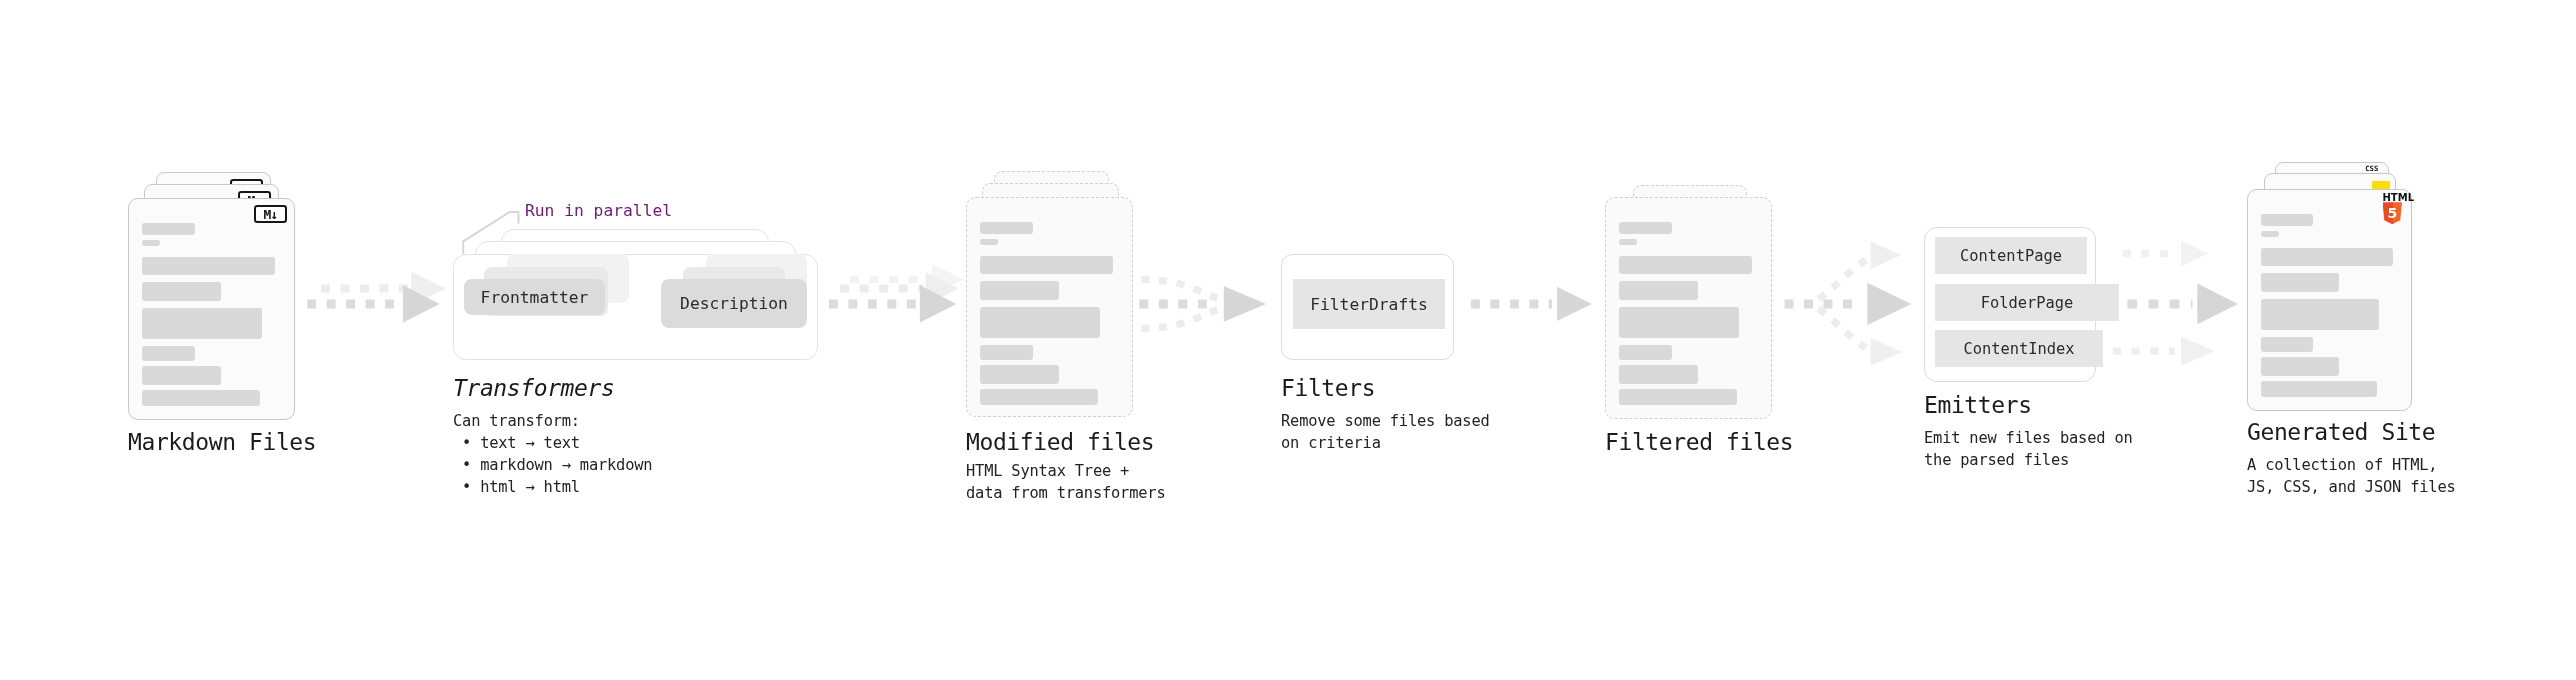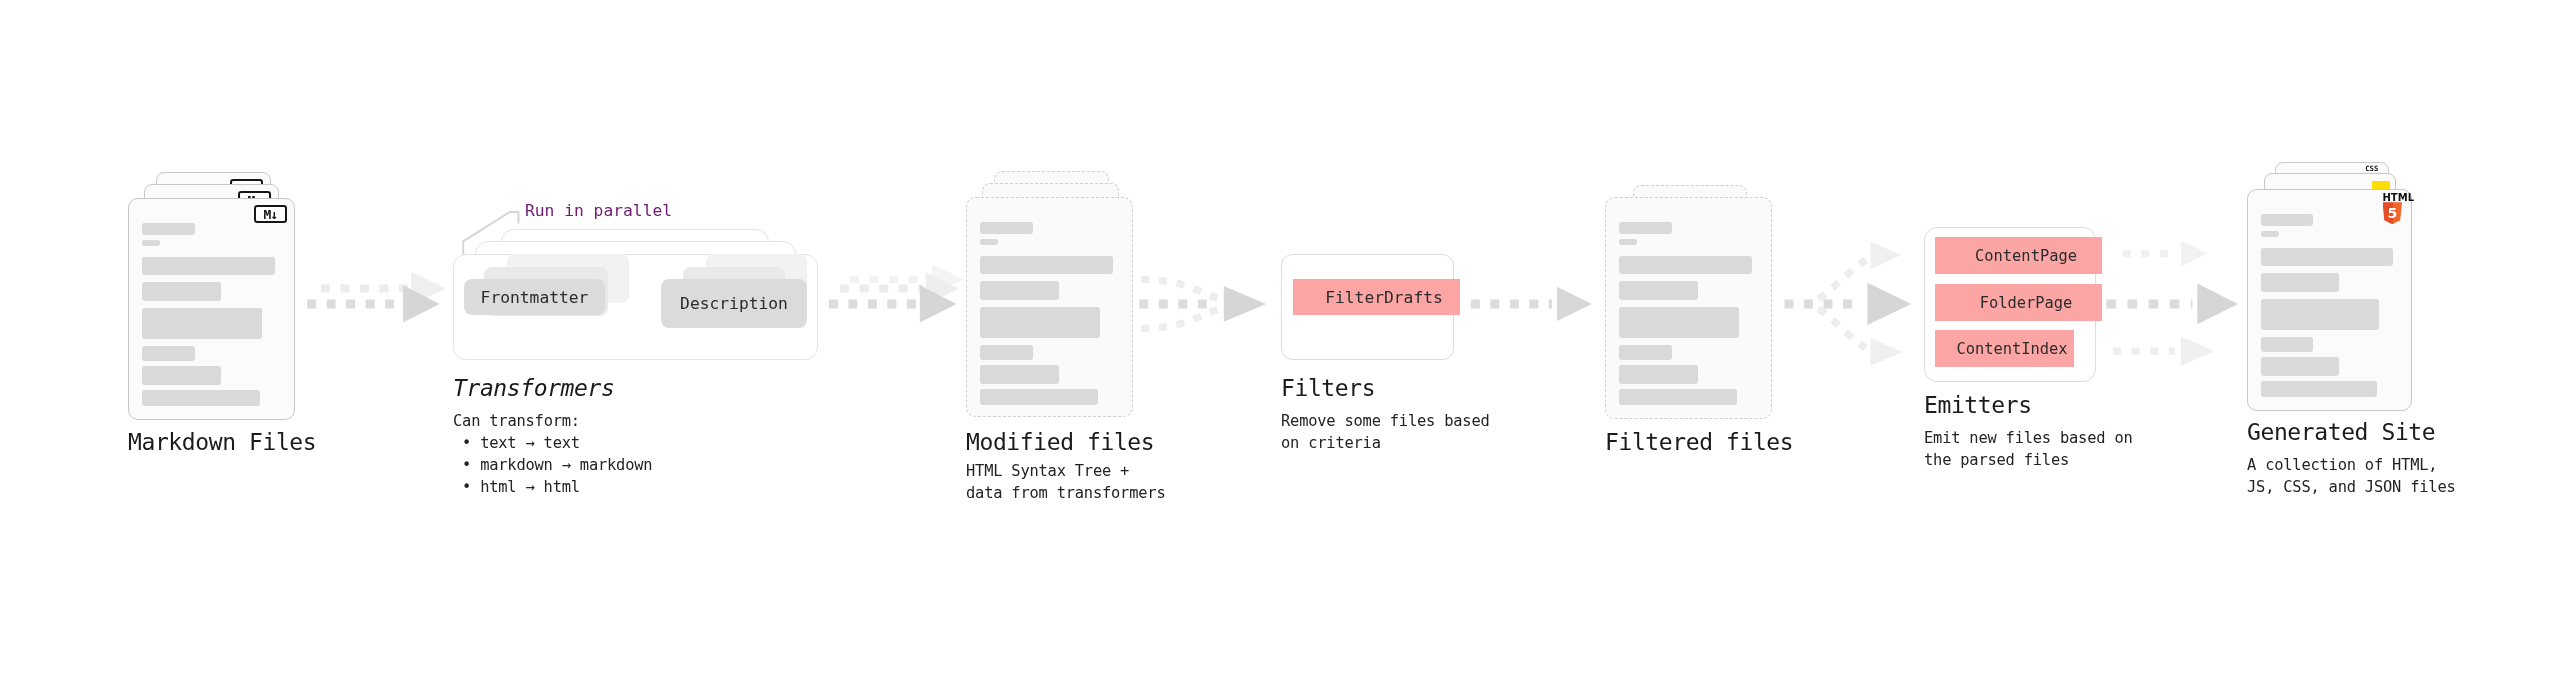--- a/index.html
+++ b/index.html
@@ -38,22 +38,22 @@
                 display:flex;align-items:center;justify-content:center;}
   .html5-shield span{color:#ffffff;font-size:14px;font-weight:bold;line-height:14px;
                      font-family:"DejaVu Sans","Liberation Sans",sans-serif;}
 
   
   .obox{position:absolute;background:#ffffff;border:1.6px solid #e3e3e3;border-radius:13px;box-sizing:border-box;}
   .gbox{position:absolute;background:#dbdbdb;border-radius:8.1px;display:flex;align-items:center;
         justify-content:center;font-size:16.3px;color:#2b2b2b;box-sizing:border-box;}
   .gbox.echo2{background:#e9e9e9;}
   .gbox.echo3{background:#f2f2f2;}
-  .ebox{position:absolute;background:#fca5a5;border-radius:0;display:flex;align-items:center;
-        justify-content:center;font-size:15.4px;color:#2b2b2b;padding-left:15px;}
+  .ebox{position:absolute;background:#e5e5e5;border-radius:0;display:flex;align-items:center;
+        justify-content:center;font-size:15.4px;color:#2b2b2b;}
 
   
   .h{position:absolute;font-size:23px;font-weight:500;color:#1b1b1b;white-space:nowrap;letter-spacing:-0.4px;}
   .desc{position:absolute;font-size:15.4px;color:#232323;line-height:22px;white-space:nowrap;letter-spacing:-0.2px;}
   .desc .indent{padding-left:9px;}
   .annotation{position:absolute;font-size:16.3px;color:#701a75;white-space:nowrap;}
 
   svg{position:absolute;left:0;top:0;}
 </style>
 </head>
@@ -190,21 +190,21 @@
     </div>
     <div class="h" style="left:966px;top:429px;">Modified files</div>
     <div class="desc" style="left:966px;top:460px;">
       <div>HTML Syntax Tree +</div>
       <div>data from transformers</div>
     </div>
   </div>
 
   <div>
     <div class="obox" style="left:1281px;top:254px;width:173px;height:106px;border-radius:11.4px;border-color:#dcdcdc;"></div>
-    <div class="ebox" style="left:1293px;top:279px;width:152px;height:36px;font-size:16.3px;">FilterDrafts</div>
+    <div class="ebox" style="left:1293px;top:279px;width:152px;height:50px;font-size:16.3px;">FilterDrafts</div>
     <div class="h" style="left:1281px;top:375px;">Filters</div>
     <div class="desc" style="left:1281px;top:410px;">
       <div>Remove some files based</div>
       <div>on criteria</div>
     </div>
   </div>
 
   <div>
     <div class="doc back dashed" style="left:1633px;top:185px;width:114px;height:65px;"></div>
     <div class="doc dashed" style="left:1605px;top:197px;width:167px;height:222px;">
@@ -218,22 +218,22 @@
           <div class="bar b7"></div>
           <div class="bar b8"></div>
       </div>
     </div>
     <div class="h" style="left:1605px;top:429px;">Filtered files</div>
   </div>
 
   <div>
     <div class="obox" style="left:1924px;top:227px;width:172px;height:155px;border-color:#dcdcdc;"></div>
     <div class="ebox" style="left:1935px;top:237px;width:152px;height:37px;">ContentPage</div>
-    <div class="ebox" style="left:1935px;top:284px;width:152px;height:37px;text-align:right;">FolderPage</div>
-    <div class="ebox" style="left:1935px;top:330px;width:124px;height:37px;">ContentIndex</div>
+    <div class="ebox" style="left:1935px;top:284px;width:184px;height:37px;text-align:right;">FolderPage</div>
+    <div class="ebox" style="left:1935px;top:330px;width:168px;height:37px;">ContentIndex</div>
     <div class="h" style="left:1924px;top:392px;">Emitters</div>
     <div class="desc" style="left:1924px;top:427px;">
       <div>Emit new files based on</div>
       <div>the parsed files</div>
     </div>
   </div>
 
   <div>
     <div class="doc back" style="left:2275px;top:162px;width:114px;height:65px;">
       <div class="css-badge">

